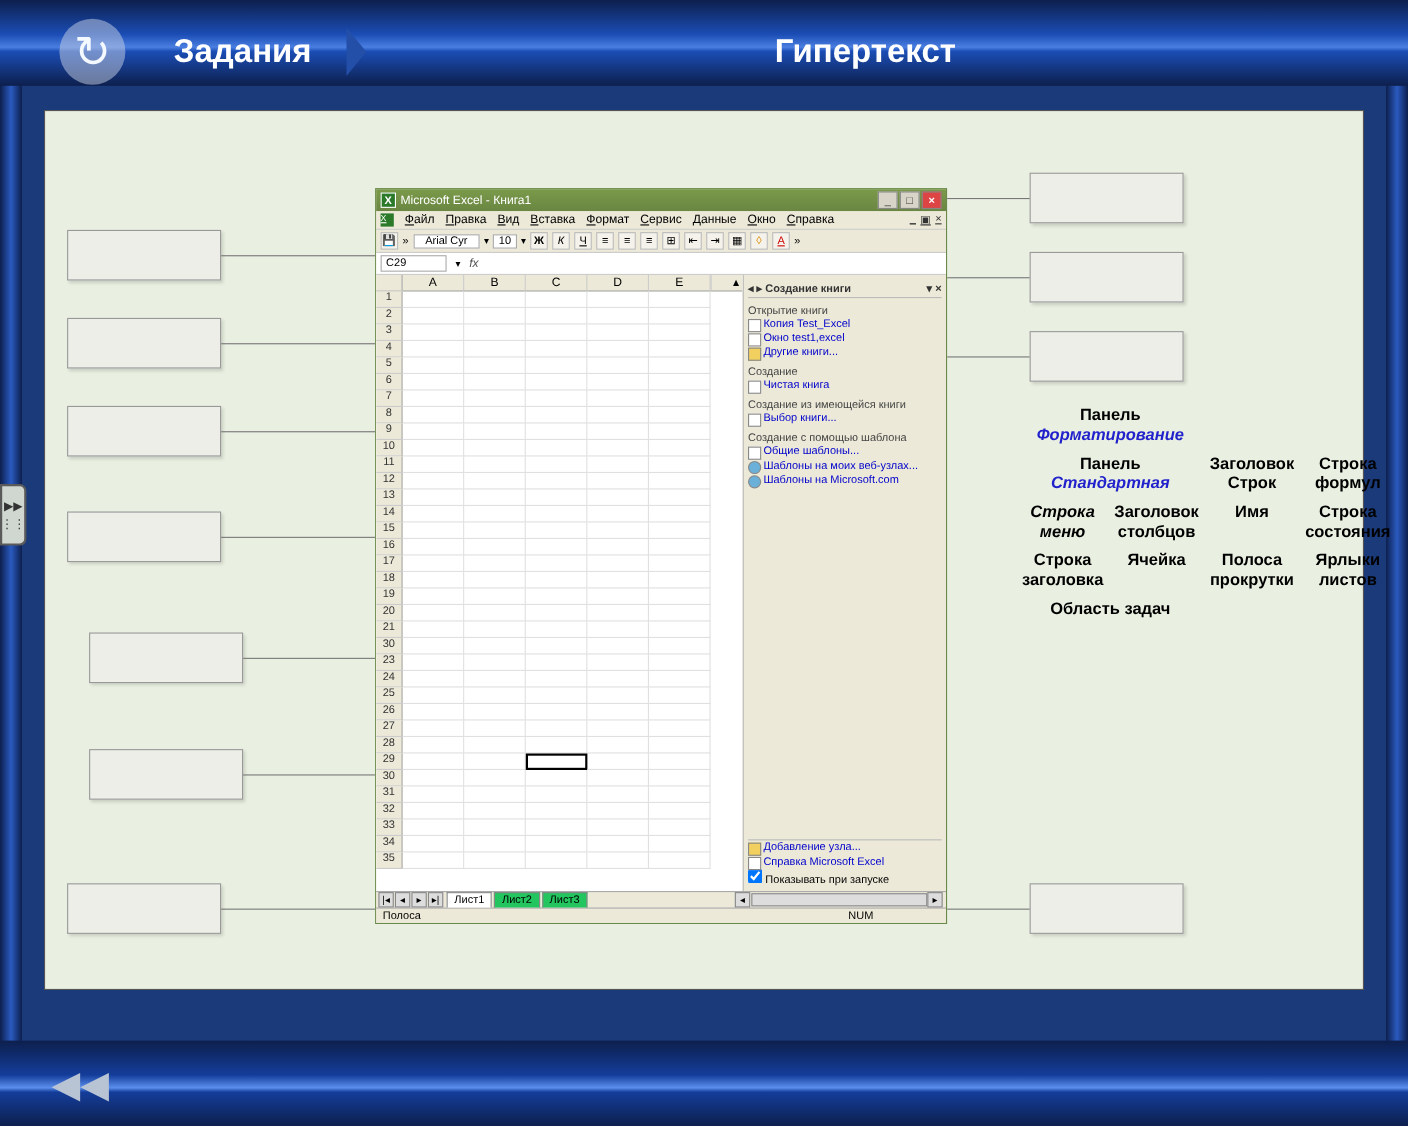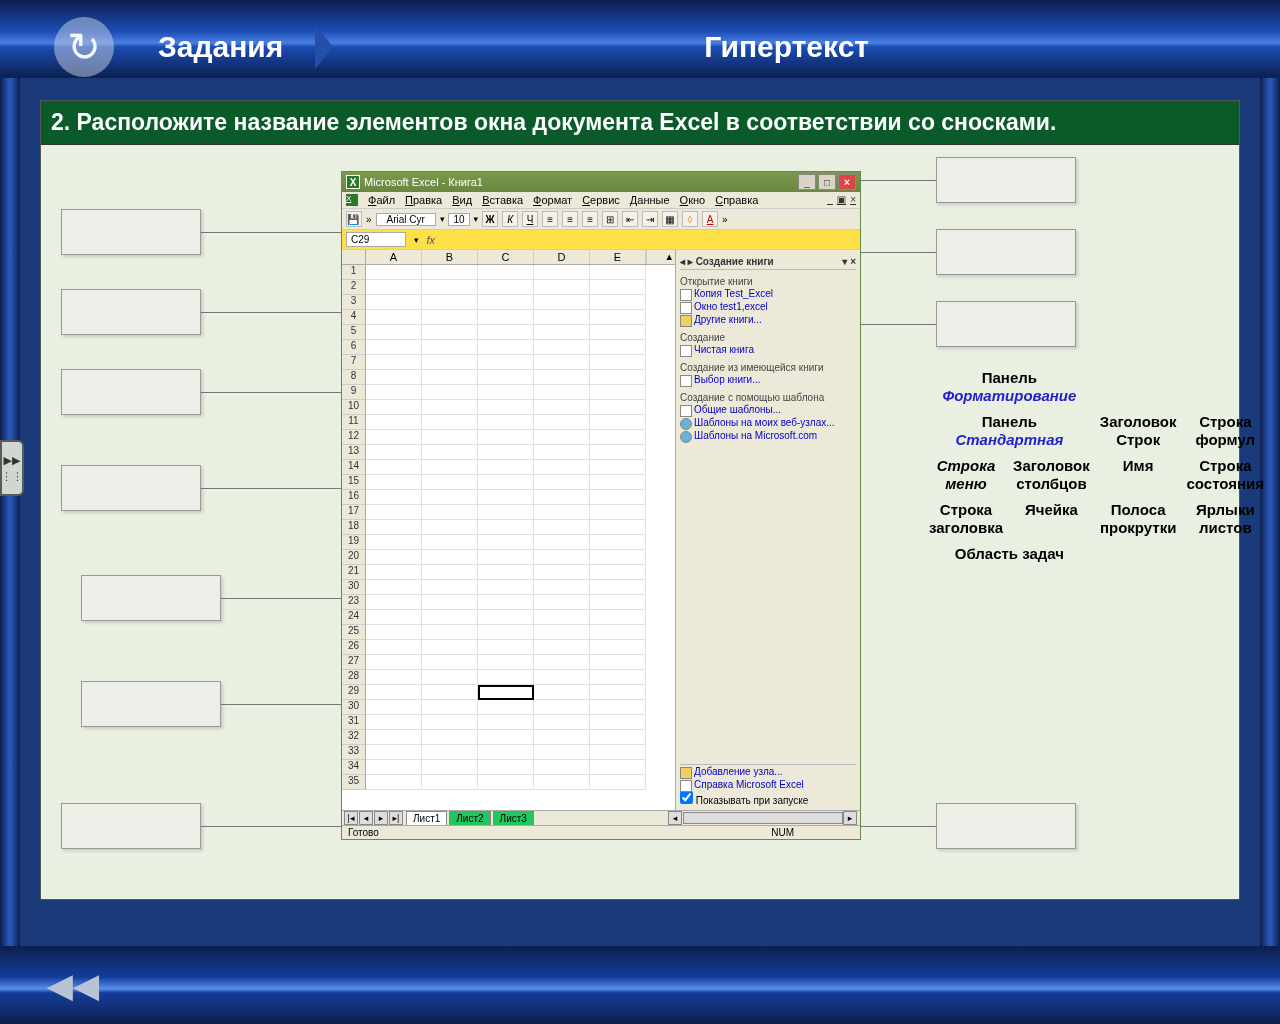--- a/index.html
+++ b/index.html
@@ -30,21 +30,21 @@
   .ex-title .xicon{ width:14px;height:14px; background:#2a7a2a; color:#fff; font-size:10px; font-weight:bold; display:inline-flex;align-items:center;justify-content:center; margin-right:4px; border:1px solid #fff;}
   .ex-title .sp{ flex:1;}
   .winbtn{ width:18px;height:16px; background:#d8d4c8; border:1px solid #888; margin-left:2px; font-size:10px; display:inline-flex;align-items:center;justify-content:center; color:#333;}
   .winbtn.close{ background:#d44; color:#fff; font-weight:bold;}
   .ex-menu{ background:#ece9d8; padding:2px 4px; display:flex; gap:10px; border-bottom:1px solid #ccc;}
   .ex-menu span{ text-decoration:underline; text-decoration-color:transparent;}
   .ex-menu span::first-letter{ text-decoration:underline;}
   .ex-menu .docctrl{ margin-left:auto; display:flex; gap:4px; font-size:10px; color:#333;}
   .ex-tool{ background:#ece9d8; padding:2px 4px; display:flex; align-items:center; gap:4px; border-bottom:1px solid #ccc; font-size:10px;}
   .tbtn{ width:16px;height:16px; border:1px solid #bbb; background:#f4f2ea; display:inline-flex;align-items:center;justify-content:center; font-size:10px;}
-  .ex-formula{ display:flex; align-items:center; background:#fde047; border-bottom:1px solid #ccc; padding:2px 4px; gap:8px;}
+  .ex-formula{ display:flex; align-items:center; background:#ffffff; border-bottom:1px solid #ccc; padding:2px 4px; gap:8px;}
   .namebox{ width:60px; border:1px solid #aaa; background:#fff; padding:1px 4px; font-size:10px;}
   .fx{ font-style:italic; color:#555;}
   .ex-body{ display:flex; height:560px;}
   .grid-wrap{ flex:1; overflow:hidden; position:relative; background:#fff;}
   .colhead{ display:flex; background:#ece9d8; border-bottom:1px solid #aaa;}
   .rowhead-sp{ width:24px; border-right:1px solid #aaa; background:#ece9d8;}
   .colcell{ width:56px; text-align:center; border-right:1px solid #ccc; font-size:11px; padding:1px 0;}
   .grid-rows{ }
   .grow{ display:flex; height:15px;}
   .rhd{ width:24px; background:#ece9d8; border-right:1px solid #aaa; border-bottom:1px solid #ccc; text-align:center; font-size:10px; color:#333;}
@@ -98,21 +98,20 @@
     <div class="tab-left">
         <span>Задания</span>
       </div>
     <div class="tab-sep"></div>
     <div class="tab-center">
         <span>Гипертекст</span>
       </div>
   </div>
 
   <div class="content-area">
-    <div class="question-bar">2. Расположите название элементов окна документа Excel в соответствии со сносками.</div>
     <div class="playground">
 
       <div class="slot" style="left:20px; top:60px;  width:140px; height:46px;"></div>
       <div class="slot" style="left:20px; top:140px; width:140px; height:46px;"></div>
       <div class="slot" style="left:20px; top:220px; width:140px; height:46px;"></div>
       <div class="slot" style="left:20px; top:316px; width:140px; height:46px;"></div>
       <div class="slot" style="left:40px; top:426px; width:140px; height:46px;"></div>
       <div class="slot" style="left:40px; top:532px; width:140px; height:46px;"></div>
       <div class="slot" style="left:20px; top:654px; width:140px; height:46px;"></div>
 
@@ -519,21 +518,21 @@
           <span class="navbtn">▸|</span>
           <span class="stab">Лист1</span>
           <span class="stab inact">Лист2</span>
           <span class="stab inact">Лист3</span>
           <span style="flex:1"></span>
           <span class="navbtn">◂</span>
           <span style="width:160px;height:12px;background:#ddd;border:1px solid #888;"></span>
           <span class="navbtn">▸</span>
         </div>
         <div class="statusbar">
-          <span>Готово</span>
+          <span>Полоса</span>
           <span class="sp"></span>
           <span>NUM</span>
           <span style="width:60px;"></span>
         </div>
       </div>
 
       <div class="labels-grid">
         <div class="lbl span2"><span>Панель</span><span class="em">Форматирование</span></div>
         <div class="lbl span2"><span>Панель</span><span class="em">Стандартная</span></div>
         <div class="lbl">Заголовок Строк</div>

